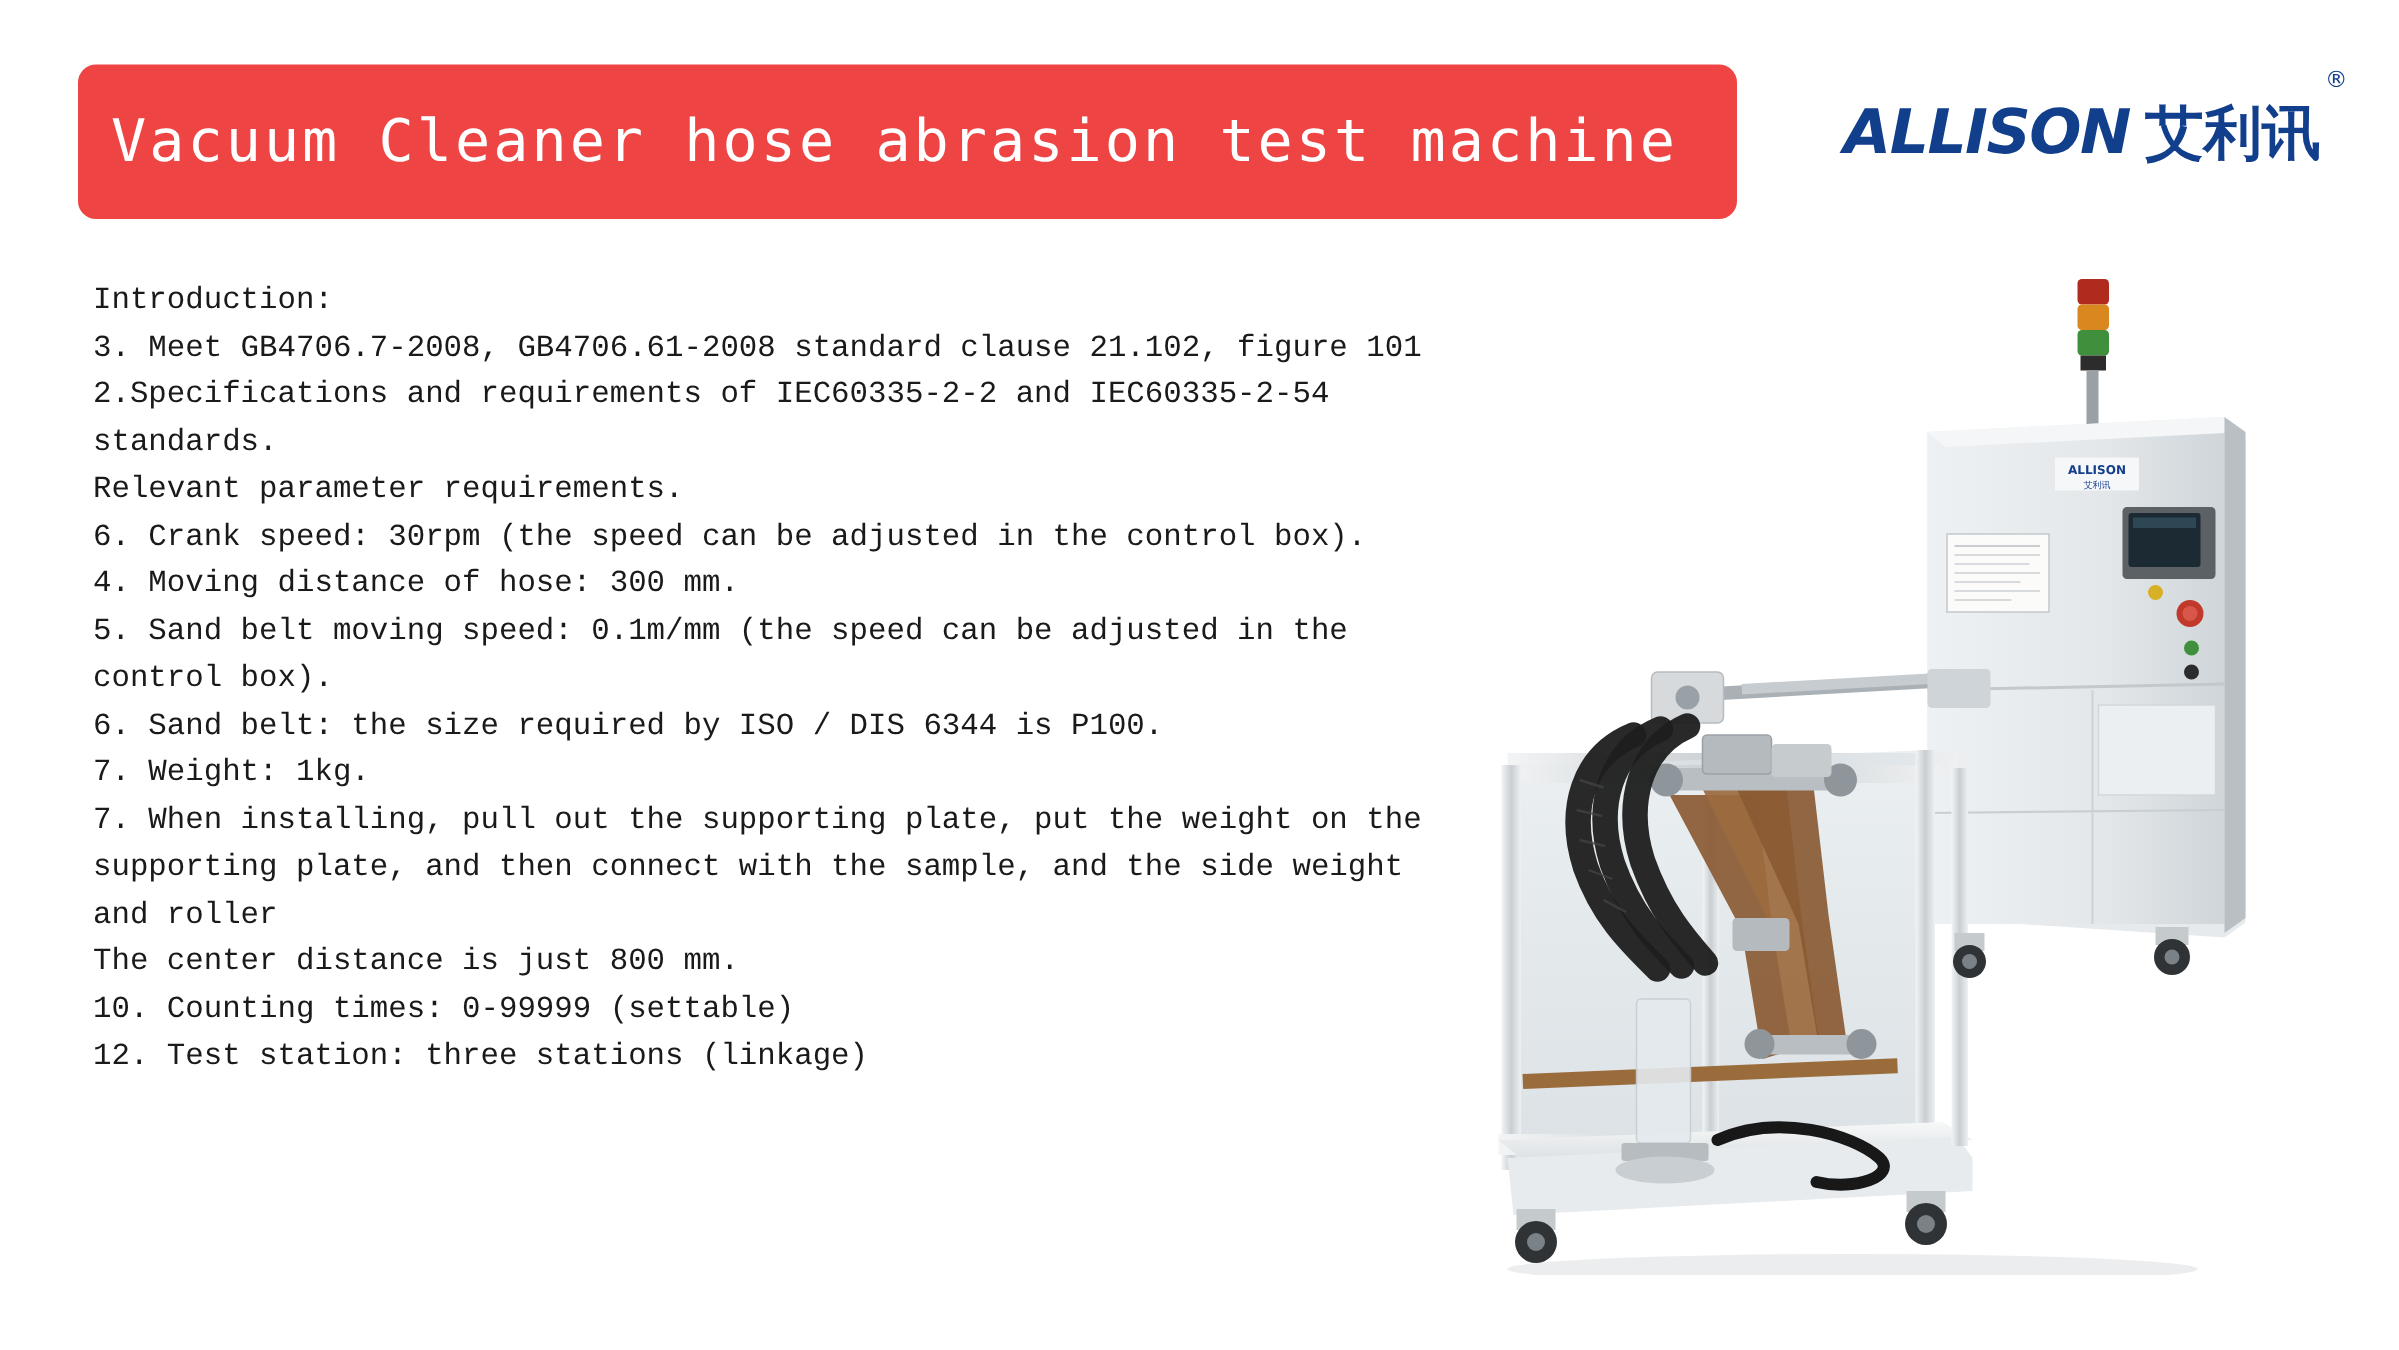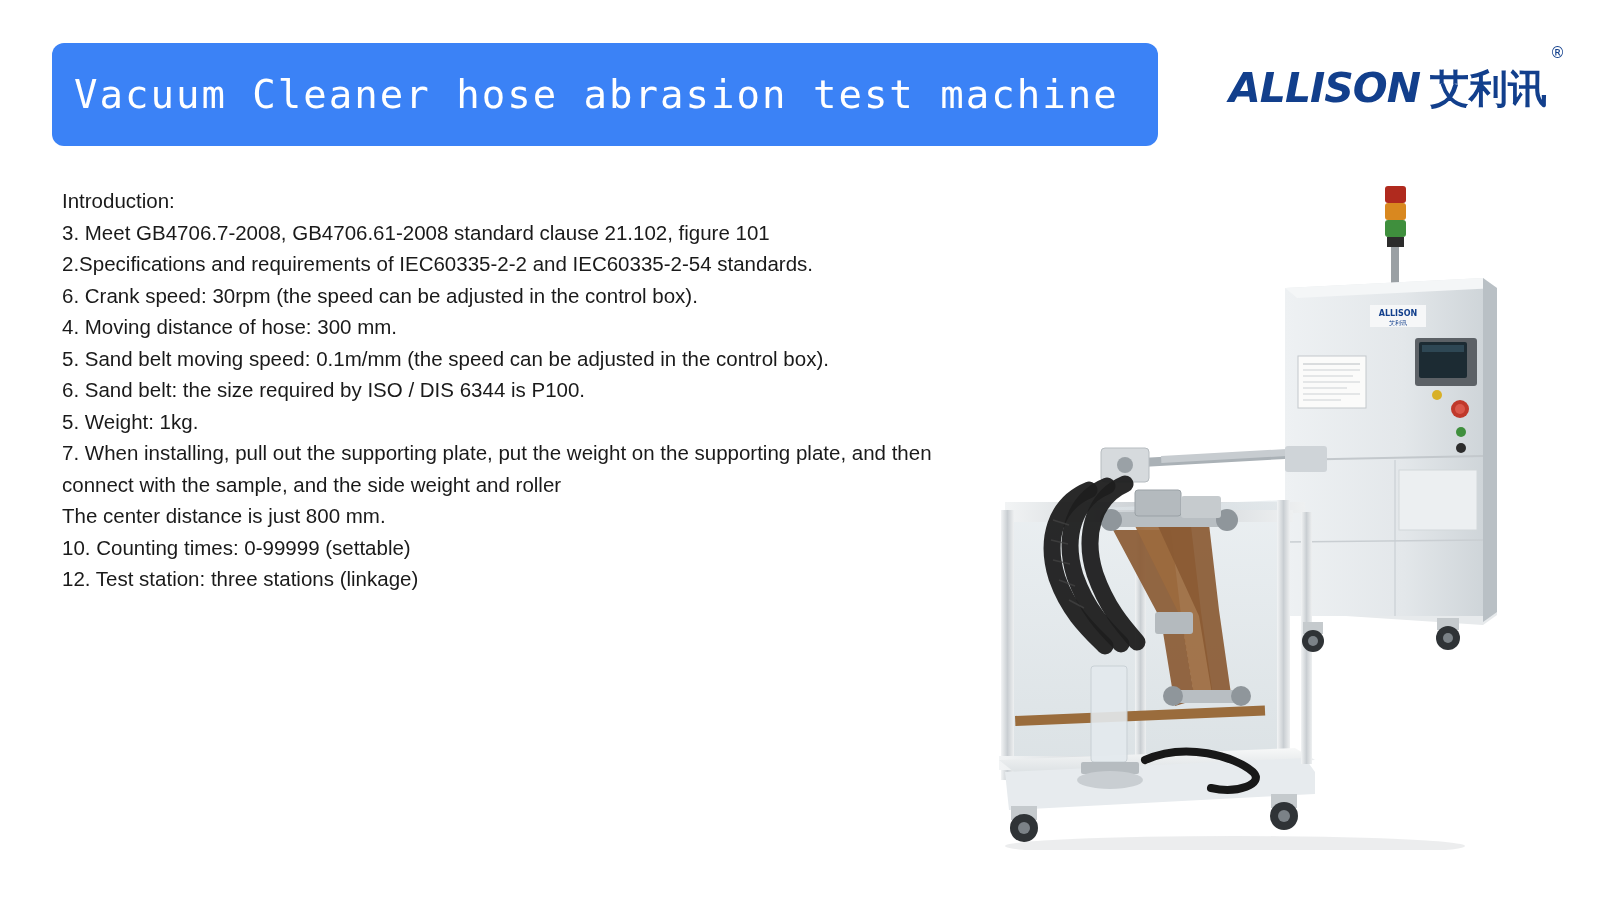--- a/index.html
+++ b/index.html
@@ -19,21 +19,21 @@
     background: #ffffff;
   }
 
   
   .title-banner {
     position: absolute;
     left: 52px;
     top: 43px;
     width: 1106px;
     height: 103px;
-    background: #3b82f6;
+    background: #ef4444;
     border-radius: 12px;
     display: flex;
     align-items: center;
   }
   .title-text {
     color: #ffffff;
     font-family: "DejaVu Sans Mono", monospace;
     font-size: 39px;
     letter-spacing: 2px;
     padding-left: 22px;
@@ -81,21 +81,21 @@
     color: #123f8c;
     font-family: "DejaVu Sans", sans-serif;
   }
 
   
   .body-text {
     position: absolute;
     left: 62px;
     top: 185px;
     width: 910px;
-    font-family: Liberation Sans, sans-serif;
+    font-family: Liberation Mono, monospace;
     font-size: 20.5px;
     line-height: 31.5px;
     color: #1a1a1a;
     letter-spacing: 0px;
   }
   .body-text p {
     margin: 0;
     white-space: pre-wrap;
   }
 
@@ -125,25 +125,26 @@
       <span class="logo-latin">ALLISON</span>
       <span class="logo-cn">艾利讯</span>
       <span class="logo-r">®</span>
     </div>
   </div>
 
   <div class="body-text">
     <p>Introduction:</p>
     <p>3. Meet GB4706.7-2008, GB4706.61-2008 standard clause 21.102, figure 101</p>
     <p>2.Specifications and requirements of IEC60335-2-2 and IEC60335-2-54 standards.</p>
+    <p>Relevant parameter requirements.</p>
     <p>6. Crank speed: 30rpm (the speed can be adjusted in the control box).</p>
     <p>4. Moving distance of hose: 300 mm.</p>
     <p>5. Sand belt moving speed: 0.1m/mm (the speed can be adjusted in the control box).</p>
     <p>6. Sand belt: the size required by ISO / DIS 6344 is P100.</p>
-    <p>5. Weight: 1kg.</p>
+    <p>7. Weight: 1kg.</p>
     <p>7. When installing, pull out the supporting plate, put the weight on the supporting plate, and then connect with the sample, and the side weight and roller</p>
     <p>The center distance is just 800 mm.</p>
     <p>10. Counting times: 0-99999 (settable)</p>
     <p>12. Test station: three stations (linkage)</p>
   </div>
 
   <div class="photo">
     <svg width="560" height="690" viewBox="0 0 560 690" xmlns="http://www.w3.org/2000/svg">
       <defs>
         <linearGradient id="panelGrad" x1="0" y1="0" x2="1" y2="0">

